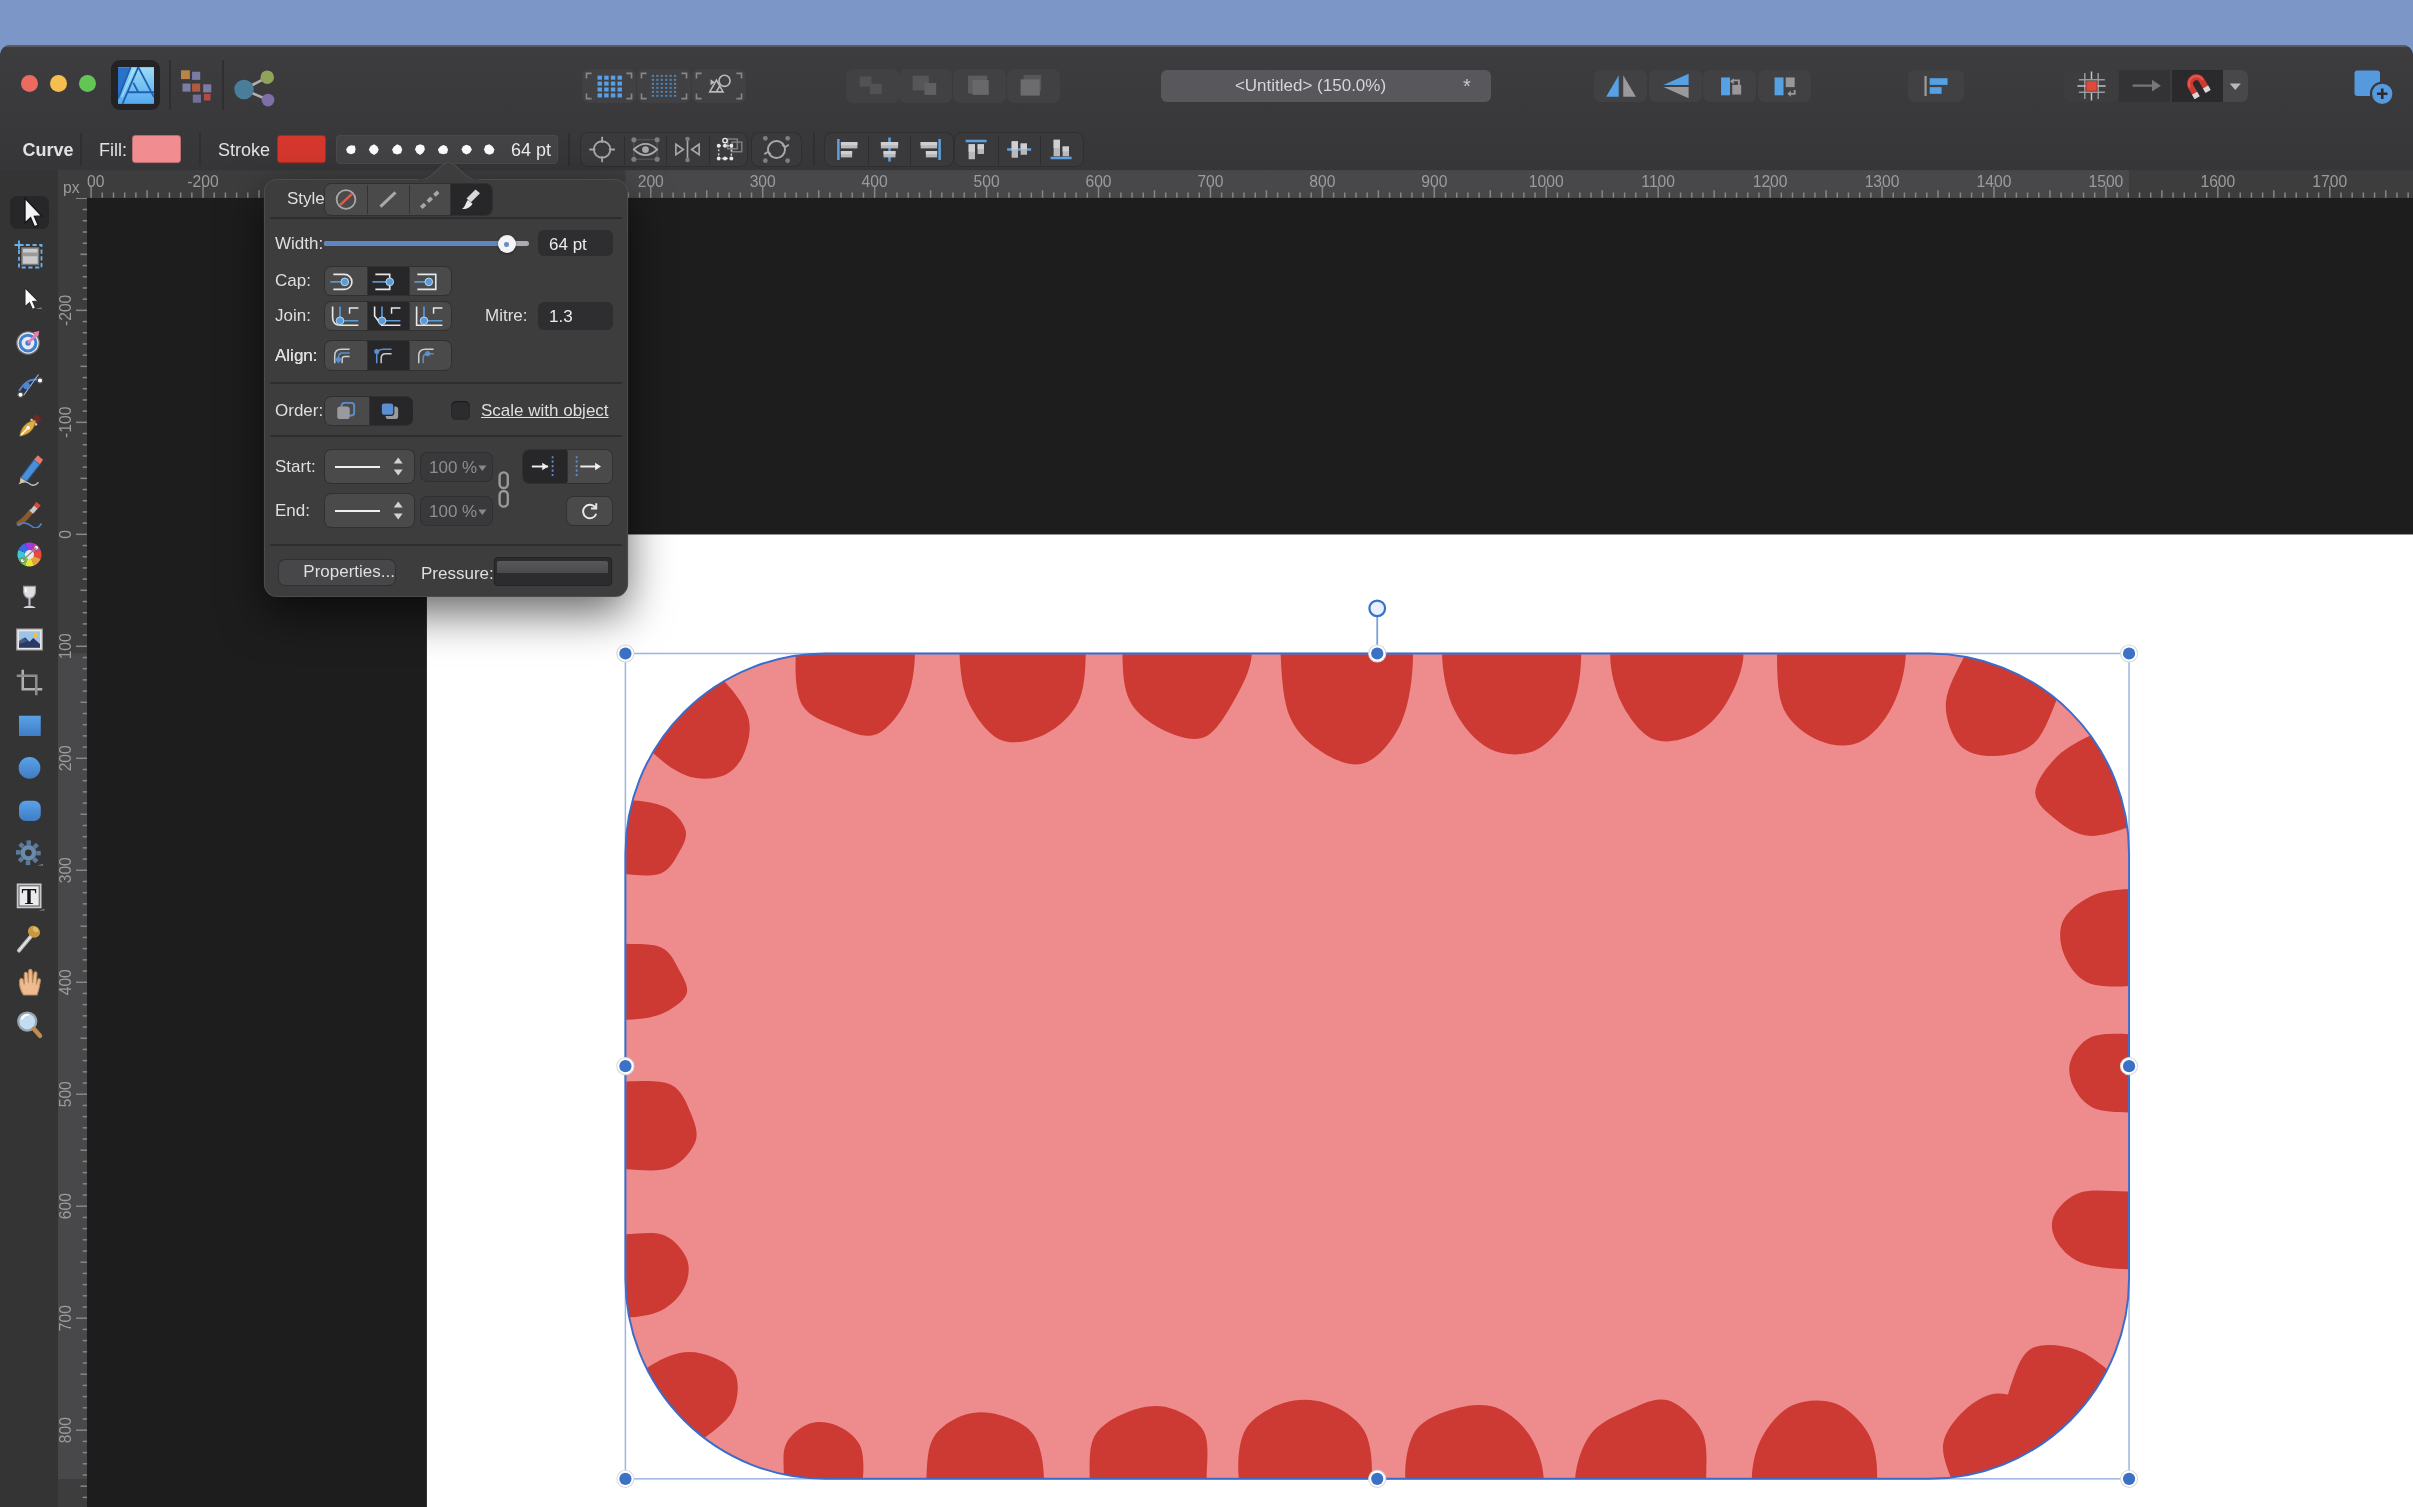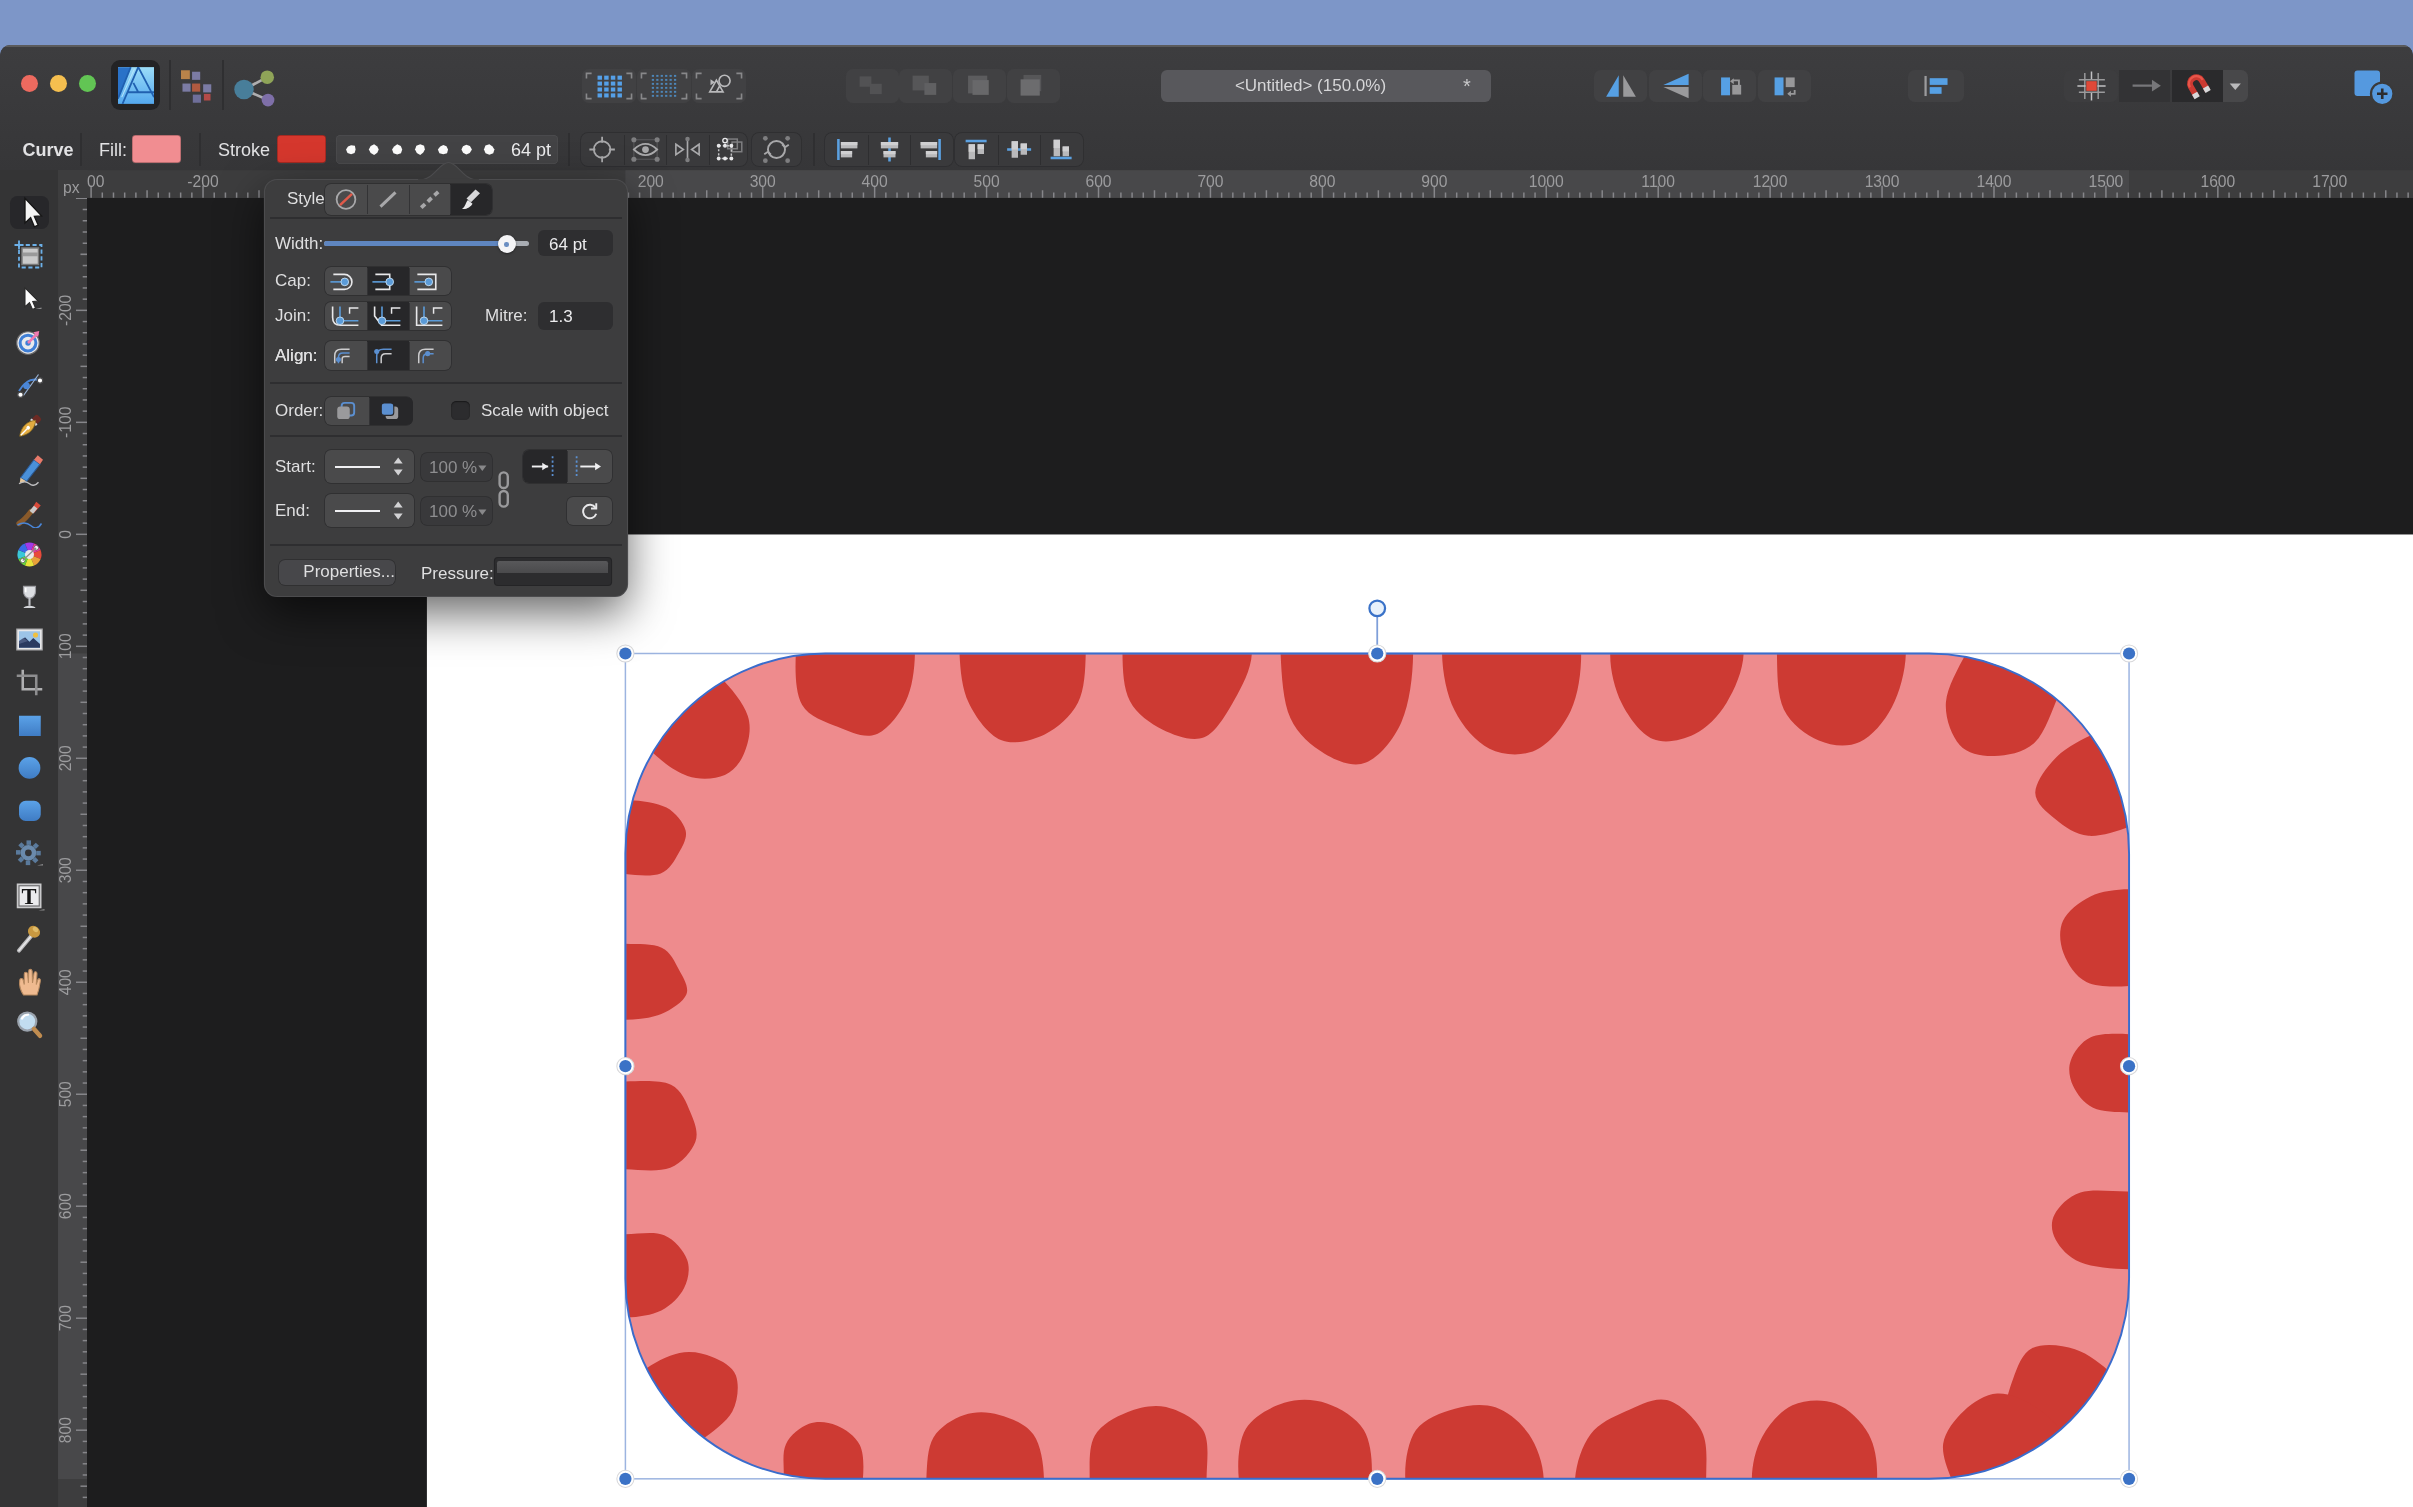--- a/index.html
+++ b/index.html
@@ -999,21 +999,21 @@
         <rect x="16" y="13" width="17" height="17" rx="4" fill="#9a9a9c"></rect>
       </svg>
       <div style="position:absolute;left:44px;top:0;width:44px;height:28px;background:#272729;border-radius:0 6px 6px 0;"></div>
       <div style="position:absolute;left:44px;top:0.7px;width:0.7px;height:27px;background:#333335;"></div>
       <svg style="position:absolute;left:44px;top:0;" width="44" height="28" viewBox="0 0 58.5 38">
         <rect x="22" y="13" width="17" height="17" rx="4" fill="#9a9a9c"></rect>
         <rect x="16" y="8" width="17" height="17" rx="4" fill="#5b8fd0" stroke="#27272a" stroke-width="1.5"></rect>
       </svg>
     </div>
 <div class="abs" style="left:451px;top:356px;width:19.4px;height:19.4px;background:#2c2c2e;border-radius:5.2px;box-shadow:inset 0 0.7px 1.5px rgba(0,0,0,.6);"></div>
-<div style="position:absolute;left:481px;top:356px;font-size:17px;color:#dfdfe0;font-weight:400;white-space:nowrap;">Scale with object</div>
+<div style="position:absolute;left:481px;top:356px;font-size:17px;color:#dfdfe0;font-weight:400;white-space:nowrap;text-decoration:underline;">Scale with object</div>
 <div class="abs" style="left:270px;top:390px;width:352px;height:1.5px;background:#2e2e30;"></div>
 <div style="position:absolute;left:275px;top:412px;font-size:17px;color:#dfdfe0;font-weight:400;white-space:nowrap;">Start:</div>
 <div class="abs" style="left:325px;top:405px;width:89px;height:33px;background:#4a4a4b;border-radius:6px;box-shadow:0 0 0 0.7px #2c2c2e;"></div>
 <div class="abs" style="left:335px;top:421px;width:45px;height:2.2px;background:#f0f0f2;"></div>
 <svg class="abs" style="left:390px;top:411px;" width="16.4" height="21" viewBox="0 0 22 28">
       <path d="M11,2 l6,8 h-12 z M11,26 l-6,-8 h12 z" fill="#d2d2d4"></path>
     </svg>
 <div class="abs" style="left:421px;top:408px;width:71px;height:28px;background:#39393b;border-radius:6px;box-shadow:0 0 0 0.7px #2c2c2e;"></div>
 <div style="position:absolute;left:429px;top:413px;font-size:17px;color:#8e8e90;font-weight:400;white-space:nowrap;">100 %</div>
 <svg class="abs" style="left:476px;top:419px;" width="13.4" height="10.4" viewBox="0 0 18 14">

